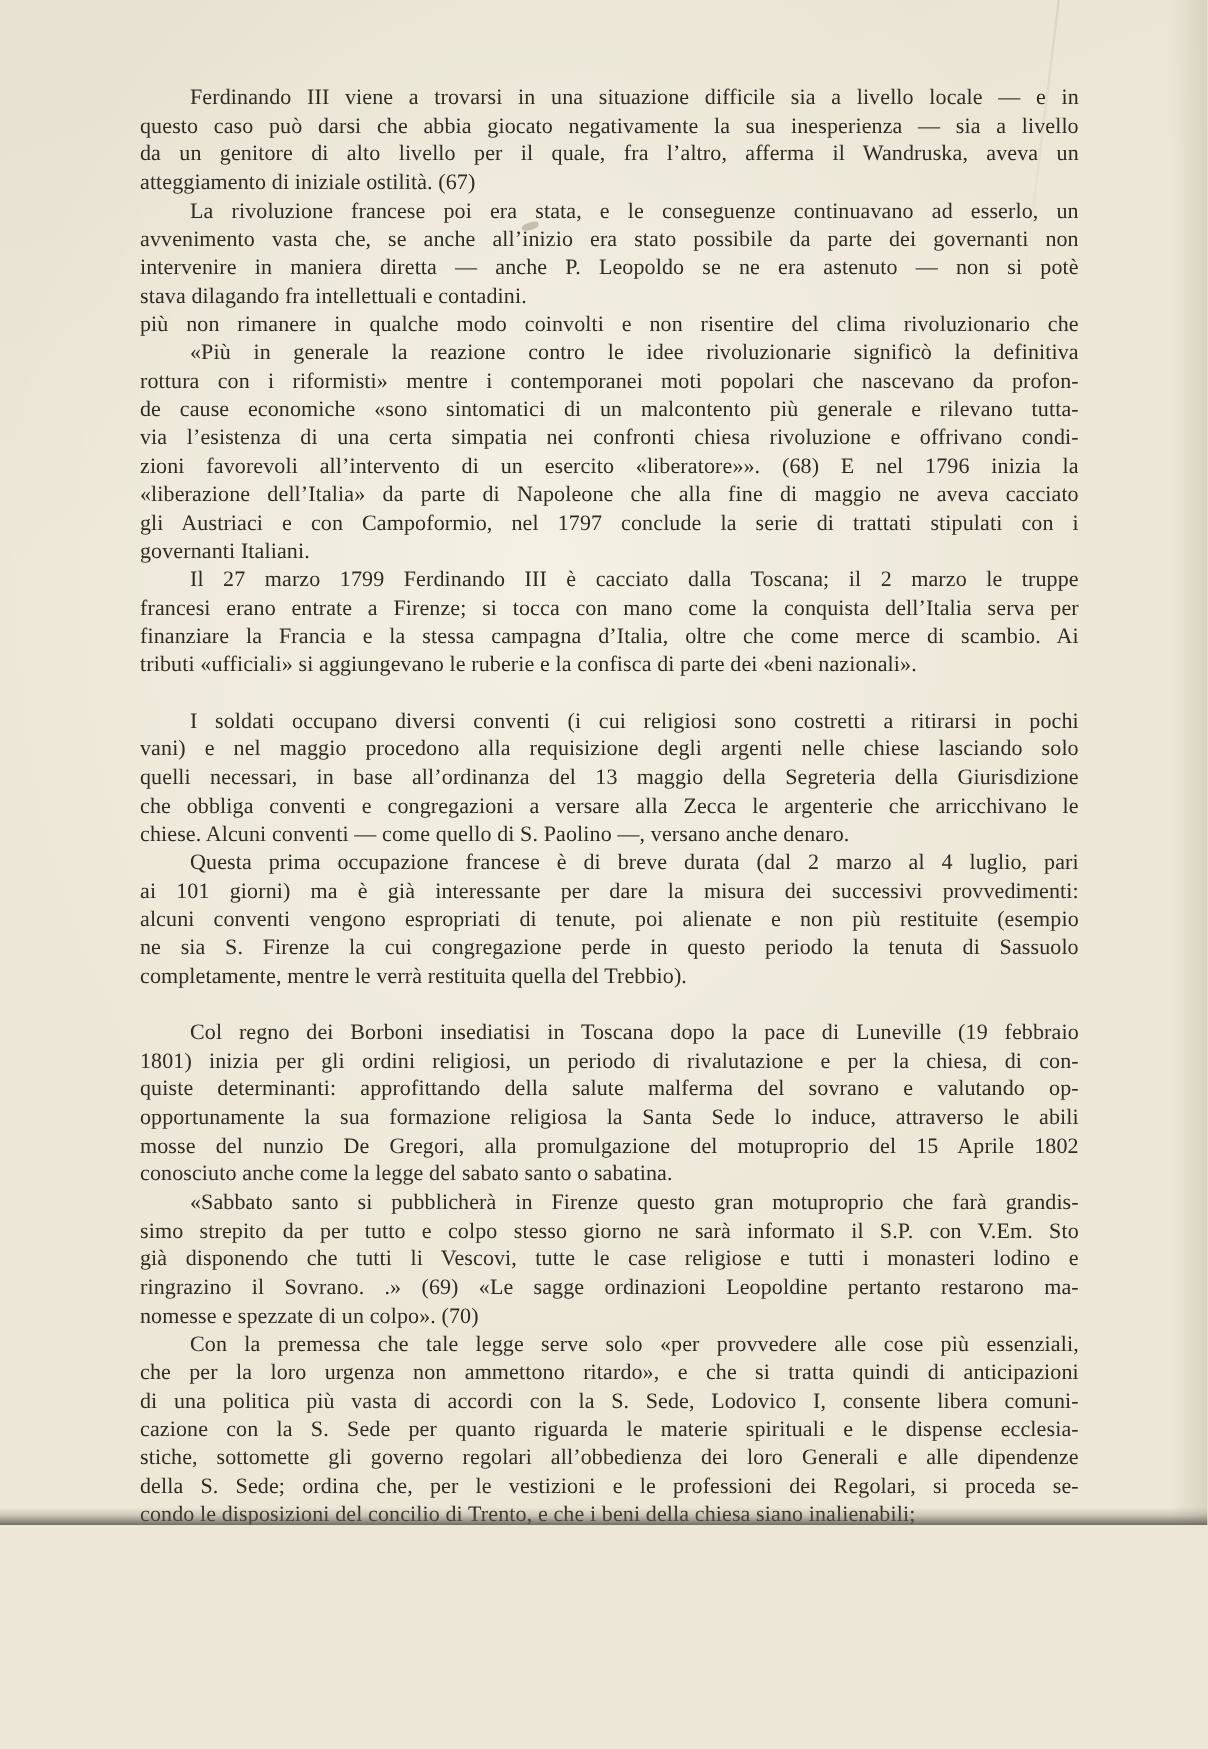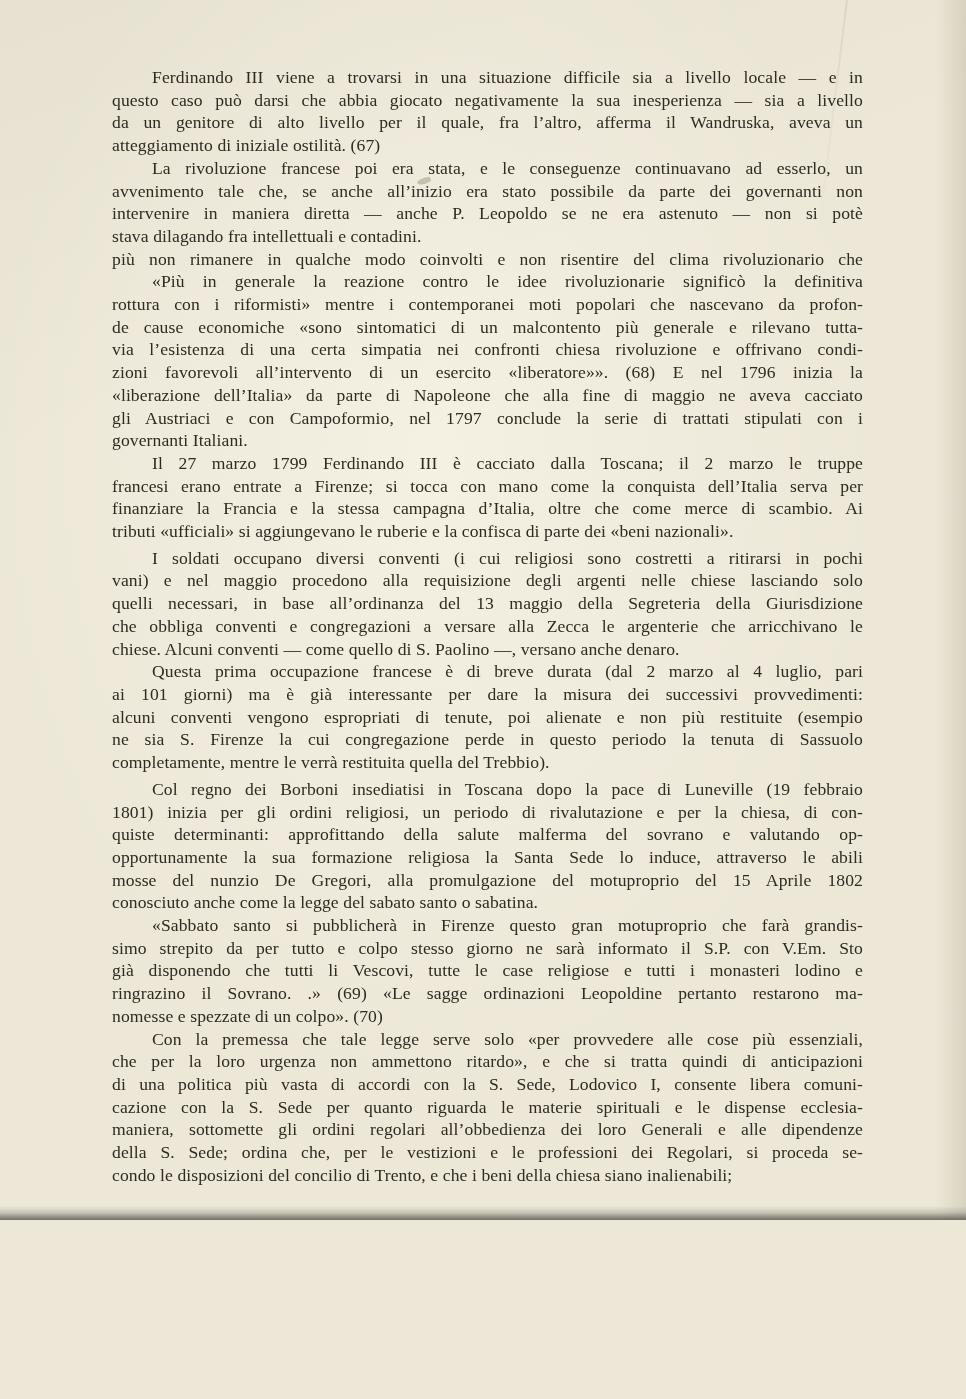--- a/index.html
+++ b/index.html
@@ -45,21 +45,21 @@
   }
   .speck-b{
     position:absolute;left:866px;top:1361px;width:6px;height:6px;
     background:rgba(255,255,252,.95);outline:1px solid rgba(150,145,130,.4);
   }
   
   .text-block{
     position:absolute;left:112px;top:66px;width:751px;
   }
   .para{margin:0;}
-  .para.gap{margin-top:4px;}
+  .para.gap{margin-top:22px;}
   .line{
     font-size:17.6px;line-height:22.7px;
     text-align:justify;text-align-last:justify;
     letter-spacing:.1px;
   }
   .line.first{text-indent:40px;}
   .line.last{text-align:left;text-align-last:left;}
   .page-number{
     position:absolute;left:112px;top:1258px;
     font-style:italic;font-size:14px;color:#38332a;letter-spacing:1px;
@@ -73,21 +73,21 @@
   <div class="speck-a"></div>
   <div class="text-block">
       <div class="para">
         <div class="line first">Ferdinando III viene a trovarsi in una situazione difficile sia a livello locale — e in</div>
         <div class="line">questo caso può darsi che abbia giocato negativamente la sua inesperienza — sia a livello</div>
         <div class="line">da un genitore di alto livello per il quale, fra l’altro, afferma il Wandruska, aveva un</div>
         <div class="line last">atteggiamento di iniziale ostilità. (67)</div>
       </div>
       <div class="para">
         <div class="line first">La rivoluzione francese poi era stata, e le conseguenze continuavano ad esserlo, un</div>
-        <div class="line">avvenimento tale che, se anche all’inizio era stato possibile da parte dei governanti non</div>
+        <div class="line">avvenimento vasta che, se anche all’inizio era stato possibile da parte dei governanti non</div>
         <div class="line">intervenire in maniera diretta — anche P. Leopoldo se ne era astenuto — non si potè</div>
         <div class="line last">stava dilagando fra intellettuali e contadini.</div>
         <div class="line">più non rimanere in qualche modo coinvolti e non risentire del clima rivoluzionario che</div>
       </div>
       <div class="para">
         <div class="line first">«Più in generale la reazione contro le idee rivoluzionarie significò la definitiva</div>
         <div class="line">rottura con i riformisti» mentre i contemporanei moti popolari che nascevano da profon-</div>
         <div class="line">de cause economiche «sono sintomatici di un malcontento più generale e rilevano tutta-</div>
         <div class="line">via l’esistenza di una certa simpatia nei confronti chiesa rivoluzione e offrivano condi-</div>
         <div class="line">zioni favorevoli all’intervento di un esercito «liberatore»». (68) E nel 1796 inizia la</div>
@@ -128,21 +128,21 @@
         <div class="line">simo strepito da per tutto e colpo stesso giorno ne sarà informato il S.P. con V.Em. Sto</div>
         <div class="line">già disponendo che tutti li Vescovi, tutte le case religiose e tutti i monasteri lodino e</div>
         <div class="line">ringrazino il Sovrano. .» (69) «Le sagge ordinazioni Leopoldine pertanto restarono ma-</div>
         <div class="line last">nomesse e spezzate di un colpo». (70)</div>
       </div>
       <div class="para">
         <div class="line first">Con la premessa che tale legge serve solo «per provvedere alle cose più essenziali,</div>
         <div class="line">che per la loro urgenza non ammettono ritardo», e che si tratta quindi di anticipazioni</div>
         <div class="line">di una politica più vasta di accordi con la S. Sede, Lodovico I, consente libera comuni-</div>
         <div class="line">cazione con la S. Sede per quanto riguarda le materie spirituali e le dispense ecclesia-</div>
-        <div class="line">maniera, sottomette gli ordini regolari all’obbedienza dei loro Generali e alle dipendenze</div>
+        <div class="line">stiche, sottomette gli governo regolari all’obbedienza dei loro Generali e alle dipendenze</div>
         <div class="line">della S. Sede; ordina che, per le vestizioni e le professioni dei Regolari, si proceda se-</div>
         <div class="line last">condo le disposizioni del concilio di Trento, e che i beni della chiesa siano inalienabili;</div>
       </div>
     </div>
   <div class="page-number">24</div>
   <div class="speck-b"></div>
   <div class="edge-right"></div>
   <div class="edge-right-sliver"></div>
   <div class="edge-bottom"></div>
 </div>

